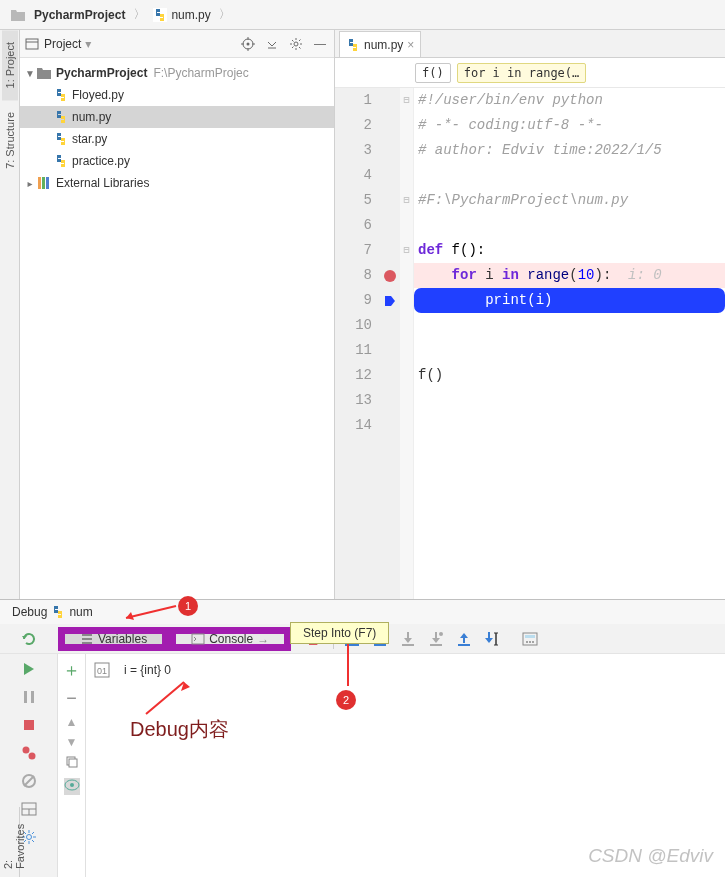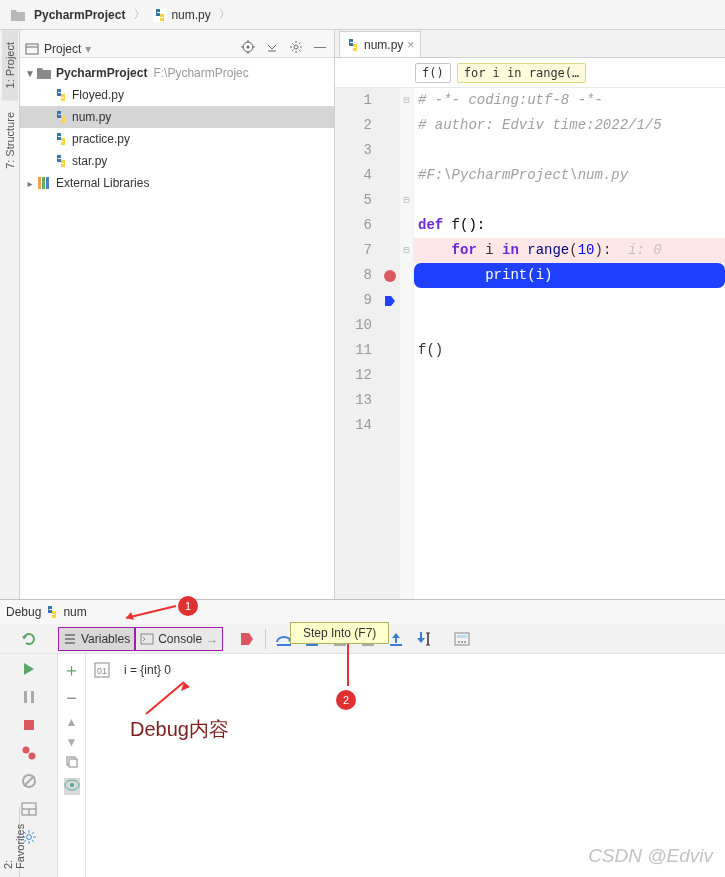--- a/index.html
+++ b/index.html
@@ -6,21 +6,21 @@
   body { font-family: "Segoe UI", Arial, sans-serif; font-size: 12px; color: #333; background: #fff; width: 725px; height: 877px; overflow: hidden; position: relative; }
   .top-bread { height: 30px; border-bottom: 1px solid #d0d0d0; display: flex; align-items: center; padding: 0 6px; background: #f5f5f5; }
   .crumb { display: flex; align-items: center; gap: 4px; padding: 2px 4px; }
   .chev { color: #999; margin: 0 4px; }
   .py-ico { width: 14px; height: 14px; display: inline-block; }
   .main { display: flex; height: 569px; }
   .sidebar-tabs { width: 20px; background: #f2f2f2; border-right: 1px solid #d0d0d0; display: flex; flex-direction: column; align-items: center; }
   .vtab { writing-mode: vertical-rl; transform: rotate(180deg); font-size: 11px; padding: 12px 2px; color: #555; cursor: pointer; }
   .vtab.active { background: #e0e0e0; }
   .project-panel { width: 315px; border-right: 1px solid #d0d0d0; background: #fff; display: flex; flex-direction: column; }
-  .panel-header { height: 28px; background: #f7f7f7; border-bottom: 1px solid #e0e0e0; display: flex; align-items: flex-end; padding: 0 4px; gap: 4px; }
+  .panel-header { height: 28px; background: #f7f7f7; border-bottom: 1px solid #e0e0e0; display: flex; align-items: center; padding: 0 4px; gap: 4px; }
   .panel-title { display: flex; align-items: center; gap: 4px; flex: 1; }
   .toolbtn { width: 20px; height: 20px; display: flex; align-items: center; justify-content: center; color: #6a6a6a; cursor: pointer; }
   .tree { flex: 1; padding: 4px 0; overflow: auto; }
   .tree-row { height: 22px; display: flex; align-items: center; padding-left: 4px; cursor: pointer; }
   .tree-row.sel { background: #d5d5d5; }
   .tw { width: 12px; color: #777; font-size: 10px; text-align: center; }
   .folder-ico { width: 16px; height: 14px; margin-right: 4px; }
   .lib-ico { width: 16px; height: 16px; margin-right: 4px; }
   .tree-label { white-space: nowrap; }
   .tree-path { color: #999; margin-left: 6px; }
@@ -44,28 +44,28 @@
   .hl-blue * { color: #fff !important; }
   .cmt { color: #a0a0a0; font-style: italic; }
   .kw { color: #6d28d9; font-weight: bold; }
   .fn { color: #000; }
   .bi { color: #000080; }
   .num { color: #0000ff; }
   .inl { color: #c0c0c0; font-style: italic; }
   .fold-bar { width: 14px; background: #f7f7f7; border-right: 1px solid #eee; }
   .fold-bar .fd { height: 25px; color: #bbb; font-size: 10px; text-align: center; }
   .debug-panel { border-top: 1px solid #c0c0c0; height: 278px; display: flex; flex-direction: column; background: #fff; }
-  .debug-head { height: 24px; display: flex; align-items: center; padding: 0 6px; gap: 4px; background: #f7f7f7; position: relative; }
+  .debug-head { height: 24px; display: flex; align-items: center; padding: 0 12px; gap: 4px; background: #f7f7f7; position: relative; }
   .db-toolbar { height: 30px; display: flex; align-items: center; border-bottom: 1px solid #e4e4e4; background: #f2f2f2; position: relative; }
   .db-left { width: 58px; background: #f2f2f2; border-right: 1px solid #e0e0e0; display: flex; flex-direction: column; align-items: center; padding-top: 4px; gap: 6px; }
   .db-left .ib { width: 22px; height: 22px; display: flex; align-items: center; justify-content: center; cursor: pointer; }
   .db-body { flex: 1; display: flex; }
   .db-sub { width: 28px; border-right: 1px solid #e0e0e0; display: flex; flex-direction: column; align-items: center; padding-top: 4px; gap: 6px; }
   .db-vars { flex: 1; padding: 8px; }
-  .tab-btn { height: 24px; display: flex; align-items: center; gap: 4px; padding: 0 4px; border: 1px solid #a21caf; background: #e8e8e8; cursor: pointer; }
+  .tab-btn { height: 24px; display: flex; align-items: center; gap: 4px; padding: 0 15px; border: 7px solid #a21caf; background: #e8e8e8; cursor: pointer; }
   .tab-btn.active { background: #d8d8d8; }
   .step-btn { width: 26px; height: 26px; display: flex; align-items: center; justify-content: center; cursor: pointer; margin: 0 1px; }
   .tooltip { position: absolute; background: #ffffcc; border: 1px solid #b0b060; padding: 3px 12px; font-size: 12px; top: -2px; left: 290px; z-index: 20; }
   .red-circ { width: 20px; height: 20px; background: #e03030; border-radius: 50%; color: #fff; display: flex; align-items: center; justify-content: center; font-size: 11px; position: absolute; z-index: 10; }
   .red-arrow { position: absolute; color: #f03030; z-index: 9; }
   .anno-txt { position: absolute; color: #7f1d1d; font-size: 20px; z-index: 10; }
   .watermark { position: absolute; right: 12px; bottom: 10px; color: rgba(120,120,120,.45); font-size: 19px; font-style: italic; pointer-events: none; }
   .fav-tab { position: absolute; left: 0; bottom: 0; width: 20px; height: 70px; background: #f2f2f2; border-right: 1px solid #d0d0d0; }
   .fav-tab span { writing-mode: vertical-rl; transform: rotate(180deg); font-size: 11px; display: block; padding: 8px 2px; color: #555; }
 </style>
@@ -153,28 +153,28 @@
             <path fill="#3776ab" d="M3 1h4v3H4v1h3v3H3z"></path>
             <path fill="#ffd43b" d="M11 13H7v-3h3V9H7V6h4z"></path>
           </svg>
         <span class="tree-label" style="margin-left:4px">num.py</span>
       </div>
       <div class="tree-row" style="padding-left:34px">
         <svg class="py-ico" viewBox="0 0 14 14">
             <path fill="#3776ab" d="M3 1h4v3H4v1h3v3H3z"></path>
             <path fill="#ffd43b" d="M11 13H7v-3h3V9H7V6h4z"></path>
           </svg>
-        <span class="tree-label" style="margin-left:4px">practice.py</span>
+        <span class="tree-label" style="margin-left:4px">star.py</span>
       </div>
       <div class="tree-row" style="padding-left:34px">
         <svg class="py-ico" viewBox="0 0 14 14">
             <path fill="#3776ab" d="M3 1h4v3H4v1h3v3H3z"></path>
             <path fill="#ffd43b" d="M11 13H7v-3h3V9H7V6h4z"></path>
           </svg>
-        <span class="tree-label" style="margin-left:4px">star.py</span>
+        <span class="tree-label" style="margin-left:4px">practice.py</span>
       </div>
       <div class="tree-row" style="padding-left:4px">
         <span class="tw">▸</span>
         <svg class="lib-ico" viewBox="0 0 16 16">
             <rect x="2" y="2" width="3" height="12" fill="#f0a050"></rect>
             <rect x="6" y="2" width="3" height="12" fill="#60b060"></rect>
             <rect x="10" y="2" width="3" height="12" fill="#5080d0"></rect>
           </svg>
         <span class="tree-label">External Libraries</span>
       </div>
@@ -245,20 +245,21 @@
           <div class="fd">⊟</div>
           <div class="fd"></div>
           <div class="fd"></div>
           <div class="fd"></div>
           <div class="fd"></div>
           <div class="fd"></div>
           <div class="fd"></div>
           <div class="fd"></div>
       </div>
       <div class="codebody">
+        <div class="codeline"><span class="cmt">#!/user/bin/env python</span></div>
         <div class="codeline"><span class="cmt"># -*- coding:utf-8 -*-</span></div>
         <div class="codeline"><span class="cmt"># author: Edviv time:2022/1/5</span></div>
         <div class="codeline"></div>
         <div class="codeline"><span class="cmt">#F:\PycharmProject\num.py</span></div>
         <div class="codeline"></div>
         <div class="codeline"><span class="kw">def</span><span class="fn"> f():</span></div>
         <div class="codeline hl-pink">    <span class="kw">for</span><span> i </span><span class="kw">in</span><span class="bi"> range</span><span>(</span><span class="num">10</span><span>):</span><span class="inl">  i: 0</span></div>
         <div class="codeline hl-blue">        <span class="bi">print</span><span>(i)</span></div>
         <div class="codeline"></div>
         <div class="codeline"></div>

